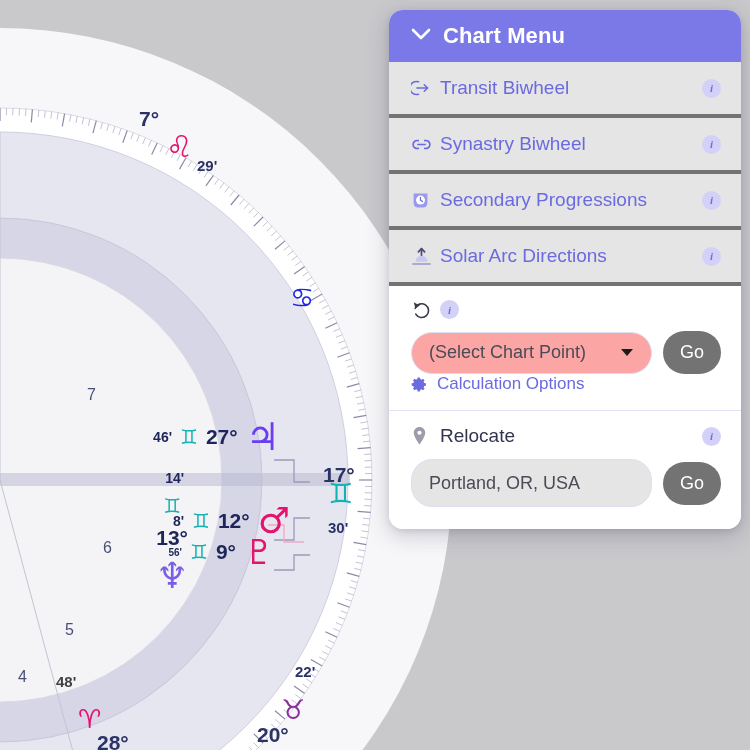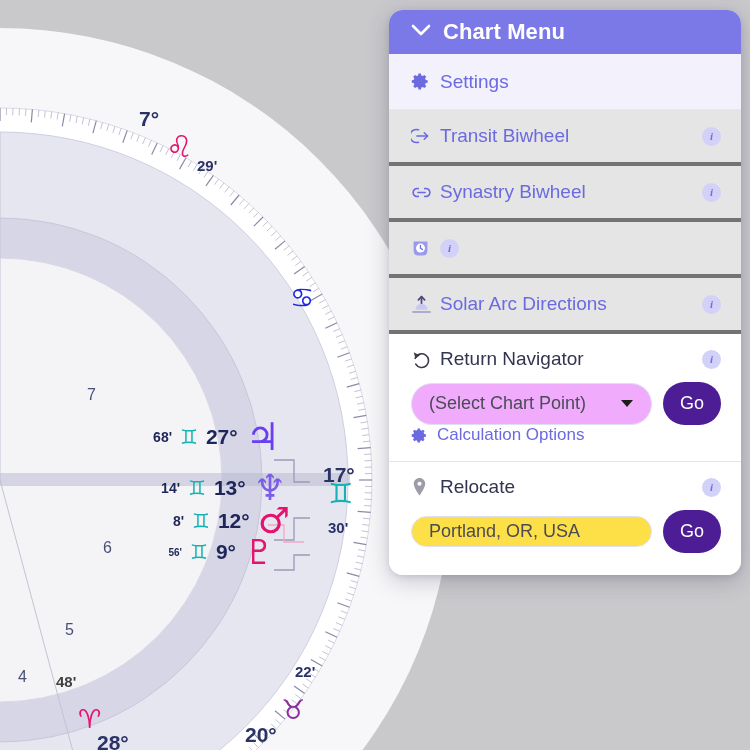--- a/index.html
+++ b/index.html
@@ -17,21 +17,21 @@
   
   #chart-menu{
     position:absolute;left:389px;top:10px;width:352px;
     background:#ffffff;
     border-radius:14px;
     box-shadow:0 6px 22px rgba(60,60,90,.25), 0 2px 6px rgba(60,60,90,.13);
     overflow:hidden;
   }
   .menu-header{
     background:#7b79e8;color:#fff;
-    height:44px;display:flex;align-items:center;gap:12px;
+    height:52px;display:flex;align-items:center;gap:12px;
     padding:0 22px;
   }
   .menu-header .hdr-title{font-size:22px;font-weight:700;letter-spacing:.1px;}
   .chev{display:block;}
 
   .menu-row{
     display:flex;align-items:center;
     height:56px;padding:0 20px 0 22px;
     border-bottom:4px solid #737373;
     box-sizing:border-box;
@@ -50,34 +50,34 @@
   }
 
   .section{padding:14px 20px 16px 22px;border-bottom:1px solid #e4e2f5;background:#fff;}
   .section.last{border-bottom:none;padding-bottom:22px;}
   .sec-head{display:flex;align-items:center;margin-bottom:12px;}
   .sec-head .row-label{font-size:19px;}
 
   .field-row{display:flex;align-items:center;gap:11px;}
   .select-box{
     flex:1;height:42px;border:1.4px solid #e0def3;border-radius:21px;
-    background:#f0abfc;display:flex;align-items:center;
+    background:#fca5a5;display:flex;align-items:center;
     padding:0 14px 0 17px;box-sizing:border-box;position:relative;
   }
   .select-box .sel-val{font-size:18px;color:#4b4b55;flex:1;white-space:nowrap;}
   .caret{width:0;height:0;border-left:6px solid transparent;border-right:6px solid transparent;border-top:7px solid #1c1c1c;margin-right:4px;}
   .text-box{
-    flex:1;height:31px;border:1.4px solid #e0def3;border-radius:21px;
-    background:#fde047;display:flex;align-items:center;
+    flex:1;height:48px;border:1.4px solid #e0def3;border-radius:21px;
+    background:#e5e5e5;display:flex;align-items:center;
     padding:7px 17px;box-sizing:border-box;
     font-size:18px;color:#4b4b55;
   }
   .go-btn{
     width:58px;height:43px;border-radius:22px;border:none;
-    background:#4c1d95;color:#fff;font-size:18px;
+    background:#737373;color:#fff;font-size:18px;
     font-family:"Liberation Sans",sans-serif;
     cursor:pointer;display:flex;align-items:center;justify-content:center;
     flex:0 0 58px;
   }
   .calc-link{display:flex;align-items:center;gap:8px;}
   .calc-link .lt{font-size:17px;color:#6b6ae0;}
 </style>
 </head>
 <body>
 
@@ -518,42 +518,42 @@
 
   <div>
     <div style="position:absolute;left:323px;top:447px;font-size:21px;font-weight:700;color:#2b3266;margin-top:16px;">17°</div>
     <div style="position:absolute;left:328px;top:477px;font-size:28px;color:#13b3b3;font-family:'DejaVu Sans',sans-serif;">♊</div>
     <div style="position:absolute;left:328px;top:519px;font-size:15px;font-weight:700;color:#2b3266;">30'</div>
   </div>
 
   <div>
     <div style="position:absolute;left:295px;top:663px;font-size:15px;font-weight:700;color:#2b3266;">22'</div>
     <div style="position:absolute;left:281px;top:694px;font-size:27px;color:#8b2f9e;font-family:'DejaVu Sans',sans-serif;">♉</div>
-    <div style="position:absolute;left:245px;top:723px;font-size:21px;font-weight:700;color:#2b3266;">20°</div>
+    <div style="position:absolute;left:257px;top:723px;font-size:21px;font-weight:700;color:#2b3266;">20°</div>
   </div>
 
   <div>
     <div style="position:absolute;left:56px;top:673px;font-size:15px;font-weight:700;color:#404040;">48'</div>
     <div style="position:absolute;left:78px;top:704px;font-size:26px;color:#e3136e;font-family:'DejaVu Sans',sans-serif;">♈</div>
     <div style="position:absolute;left:97px;top:731px;font-size:21px;font-weight:700;color:#2b3266;">28°</div>
   </div>
 
   <div style="position:absolute;left:87px;top:386px;font-size:16px;color:#4a4f78;">7</div>
   <div style="position:absolute;left:103px;top:539px;font-size:16px;color:#4a4f78;">6</div>
   <div style="position:absolute;left:65px;top:621px;font-size:16px;color:#4a4f78;">5</div>
   <div style="position:absolute;left:18px;top:668px;font-size:16px;color:#4a4f78;">4</div>
 
   <div style="position:absolute;left:148px;top:418px;display:flex;align-items:center;gap:8px;">
-    <span style="font-size:14px;font-weight:700;color:#1d2559;width:24px;text-align:right;">68'</span>
+    <span style="font-size:14px;font-weight:700;color:#1d2559;width:24px;text-align:right;">46'</span>
     <span style="font-size:20px;color:#13b3b3;font-family:'DejaVu Sans',sans-serif;">♊</span>
     <span style="font-size:21px;font-weight:700;color:#1d2559;">27°</span>
     <span style="font-size:38px;color:#6b3ef0;font-family:'DejaVu Sans',sans-serif;line-height:1;">♃</span>
   </div>
 
-  <div style="position:absolute;left:156px;top:470px;display:flex;align-items:center;gap:8px;">
+  <div style="position:absolute;left:156px;top:470px;display:flex;align-items:center;gap:8px;flex-direction:column;">
     <span style="font-size:14px;font-weight:700;color:#1d2559;width:24px;text-align:right;">14'</span>
     <span style="font-size:20px;color:#13b3b3;font-family:'DejaVu Sans',sans-serif;">♊</span>
     <span style="font-size:21px;font-weight:700;color:#1d2559;">13°</span>
     <span style="font-size:36px;color:#7b5de8;font-family:'DejaVu Sans',sans-serif;line-height:1;">♆</span>
   </div>
 
   <div style="position:absolute;left:160px;top:503px;display:flex;align-items:center;gap:8px;">
     <span style="font-size:14px;font-weight:700;color:#1d2559;width:24px;text-align:right;">8'</span>
     <span style="font-size:20px;color:#13b3b3;font-family:'DejaVu Sans',sans-serif;">♊</span>
     <span style="font-size:21px;font-weight:700;color:#1d2559;">12°</span>
@@ -572,29 +572,20 @@
 
   <div class="menu-header">
     <span class="chev">
       <svg width="20" height="13" viewBox="0 0 20 13">
           <path d="M2 2 L10 10 L18 2" fill="none" stroke="#ffffff" stroke-width="2.6" stroke-linecap="round" stroke-linejoin="round"></path>
         </svg>
     </span>
     <span class="hdr-title">Chart Menu</span>
   </div>
 
-  <div class="menu-row highlight">
-    <span class="row-ico">
-      <svg width="19" height="19" viewBox="0 0 24 24" fill="#6b6ae0">
-        <path d="M12 8.2a3.8 3.8 0 100 7.6 3.8 3.8 0 000-7.6zm0 5.9a2.1 2.1 0 110-4.2 2.1 2.1 0 010 4.2z"></path>
-        <path d="M21 13.6v-3.2l-2.4-.4a6.9 6.9 0 00-.8-1.9l1.4-2-2.3-2.3-2 1.4a6.9 6.9 0 00-1.9-.8L12.6 2H9.4L9 4.4a6.9 6.9 0 00-1.9.8l-2-1.4L2.8 6.1l1.4 2a6.9 6.9 0 00-.8 1.9L1 10.4v3.2l2.4.4c.2.7.5 1.3.8 1.9l-1.4 2 2.3 2.3 2-1.4c.6.3 1.2.6 1.9.8l.4 2.4h3.2l.4-2.4c.7-.2 1.3-.5 1.9-.8l2 1.4 2.3-2.3-1.4-2c.3-.6.6-1.2.8-1.9l2.4-.4z"></path>
-      </svg>
-    </span>
-    <span class="row-label">Settings</span>
-  </div>
 
   <div class="menu-row">
     <span class="row-ico">
       <svg width="20" height="18" viewBox="0 0 24 22" fill="none" stroke="#6b6ae0" stroke-width="1.9" stroke-linecap="round" stroke-linejoin="round">
         <path d="M9 3.4a8 8 0 100 15.2"></path>
         <path d="M7 11h13"></path>
           <path d="M16 7l4 4-4 4"></path>
       </svg>
     </span>
     <span class="row-label">Transit Biwheel</span>
@@ -614,20 +605,21 @@
   </div>
 
   <div class="menu-row">
     <span class="row-ico">
       <svg width="19" height="19" viewBox="0 0 22 22">
         <path d="M3 3h16v11a5 5 0 01-5 5H8a5 5 0 01-5-5z" fill="#9a99ee"></path>
         <circle cx="11" cy="10.5" r="5.2" fill="#ffffff"></circle>
         <path d="M11 7.3v3.4l2.3 1.5" fill="none" stroke="#6b6ae0" stroke-width="1.5" stroke-linecap="round"></path>
       </svg>
     </span>
+    <span class="row-label">Secondary Progressions</span>
     <span class="info-badge">i</span>
   </div>
 
   <div class="menu-row">
     <span class="row-ico">
       <svg width="21" height="19" viewBox="0 0 24 22">
         <path d="M12 2v8" fill="none" stroke="#4a4a7a" stroke-width="2" stroke-linecap="round"></path>
         <path d="M8.4 5.6L12 2l3.6 3.6" fill="none" stroke="#4a4a7a" stroke-width="2" stroke-linecap="round" stroke-linejoin="round"></path>
         <path d="M5 17a7 7 0 0114 0z" fill="#c9c8f2"></path>
         <path d="M2 19.6h20" fill="none" stroke="#9a99c8" stroke-width="1.8" stroke-linecap="round"></path>
@@ -638,21 +630,20 @@
   </div>
 
   <div class="section">
     <div class="sec-head">
       <span class="row-ico">
         <svg width="20" height="19" viewBox="0 0 22 21" fill="none" stroke="#3a3a46" stroke-width="1.8" stroke-linecap="round" stroke-linejoin="round">
           <path d="M4.6 9.2a7.6 7.6 0 11.6 6.4"></path>
           <path d="M3 2.6l1.8 6.8 4.8-3.4z" fill="#3a3a46" stroke="none"></path>
         </svg>
       </span>
-      <span class="row-label dark">Return Navigator</span>
       <span class="info-badge">i</span>
     </div>
     <div class="field-row">
       <div class="select-box">
         <span class="sel-val">(Select Chart Point)</span>
         <span class="caret"></span>
       </div>
       <button class="go-btn">Go</button>
     </div>
     <div class="calc-link">

